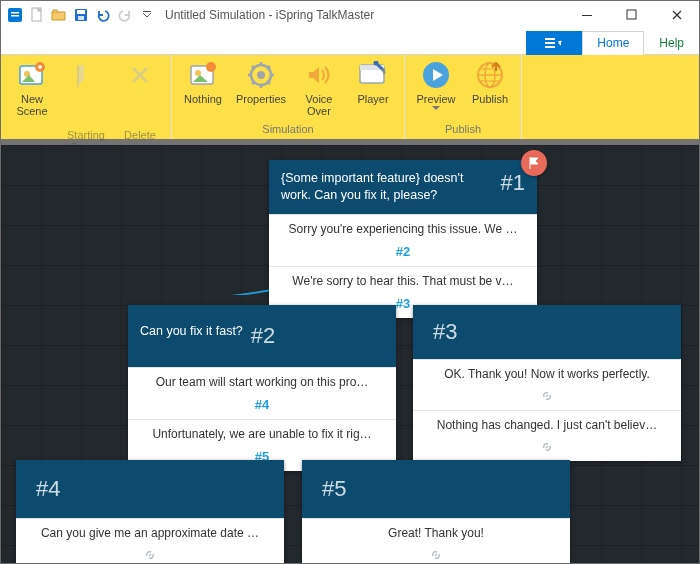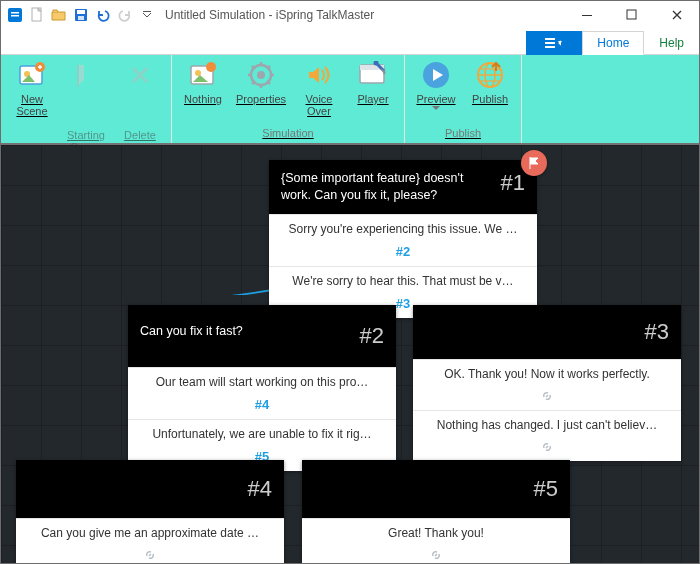--- a/index.html
+++ b/index.html
@@ -7,33 +7,33 @@
 .titlebar { height: 28px; display: flex; align-items: center; background: #fff; }
 .qat { display: flex; align-items: center; gap: 2px; padding: 0 4px; }
 .qat-item { width: 20px; height: 20px; display: flex; align-items: center; justify-content: center; }
 .title-text { flex: 1; font-size: 12px; color: #555; padding-left: 4px; }
 .winbtns { display: flex; }
 .winbtn { width: 45px; height: 28px; display: flex; align-items: center; justify-content: center; }
 .tabbar { height: 26px; display: flex; align-items: flex-end; border-bottom: 1px solid #d4d4d4; background: #fff; justify-content: flex-end; }
 .menu-btn { width: 56px; height: 24px; background: #0078d7; display: flex; align-items: center; justify-content: center; margin-bottom: -1px; }
 .tab { padding: 4px 14px; font-size: 12px; color: #15803d; border: 1px solid transparent; border-bottom: none; background: #fff; cursor: pointer; }
 .tab.active { border-color: #d4d4d4; border-bottom: 1px solid #fff; margin-bottom: -1px; color: #0078d7; }
-.ribbon { height: 90px; background: #5eead4; border-bottom: 2px solid #737373; display: flex; text-decoration: underline; }
+.ribbon { height: 90px; background: #fde047; border-bottom: 6px solid #737373; display: flex; }
 .group { border-right: 1px solid #e4e4e4; padding: 2px 6px 0 6px; display: flex; flex-direction: column; align-items: center; }
 .group-items { display: flex; gap: 4px; flex: 1; }
 .ritem { display: flex; flex-direction: column; align-items: center; justify-content: flex-start; width: 50px; padding-top: 2px; cursor: pointer; }
 .ritem.disabled { opacity: 0.5; cursor: default; gap: 36px; }
 .ritem .icon { width: 32px; height: 32px; display: flex; align-items: center; justify-content: center; }
 .ritem .lbl { font-size: 11px; color: #444; text-align: center; line-height: 1.1; margin-top: 2px; }
 .group-title { font-size: 11px; color: #777; padding: 2px 0 4px 0; text-align: center; }
 .canvas { position: relative; width: 100%; height: calc(100% - 28px - 26px - 90px); background: #23282d;
   background-image: linear-gradient(#1c2024 1px, transparent 1px), linear-gradient(90deg, #1c2024 1px, transparent 1px);
   background-size: 40px 40px; overflow: hidden; }
 .node { position: absolute; background: #fff; box-shadow: 0 1px 4px rgba(0,0,0,0.4); font-size: 12px; }
-.node-head { background: #000000; color: #fff; padding: 10px 12px; display: flex; justify-content: space-between; align-items: flex-start; gap: 8px; }
+.node-head { background: #0c4a6e; color: #fff; padding: 10px 12px; display: flex; justify-content: flex-start; align-items: flex-start; gap: 8px; }
 .node-head .q { font-size: 12.5px; line-height: 1.35; }
 .node-head .num { font-size: 22px; font-weight: 300; color: rgba(255,255,255,0.8); white-space: nowrap; }
 .node-row { border-top: 1px solid #e6e6e6; padding: 7px 10px; display: flex; justify-content: space-between; align-items: center; gap: 8px; flex-direction: column; }
 .node-row .txt { color: #333; white-space: nowrap; overflow: hidden; text-overflow: ellipsis; flex: 1; }
 .node-row .tag { color: #1e9fe2; font-weight: 600; font-size: 13px; white-space: nowrap; }
 .flag-badge { position: absolute; top: -10px; right: -10px; width: 26px; height: 26px; border-radius: 50%; background: #e86a5a; display: flex; align-items: center; justify-content: center; box-shadow: 0 1px 3px rgba(0,0,0,0.3); }
 .links { position: absolute; inset: 0; pointer-events: none; }
 .link-icon { width: 14px; height: 14px; }
 svg { display: block; }
 </style>

